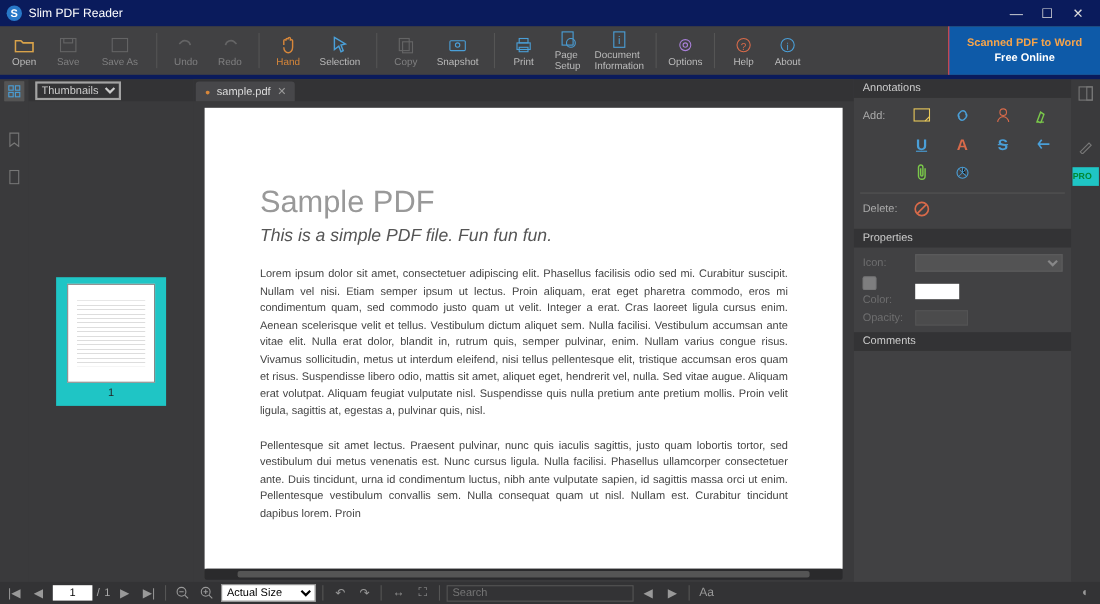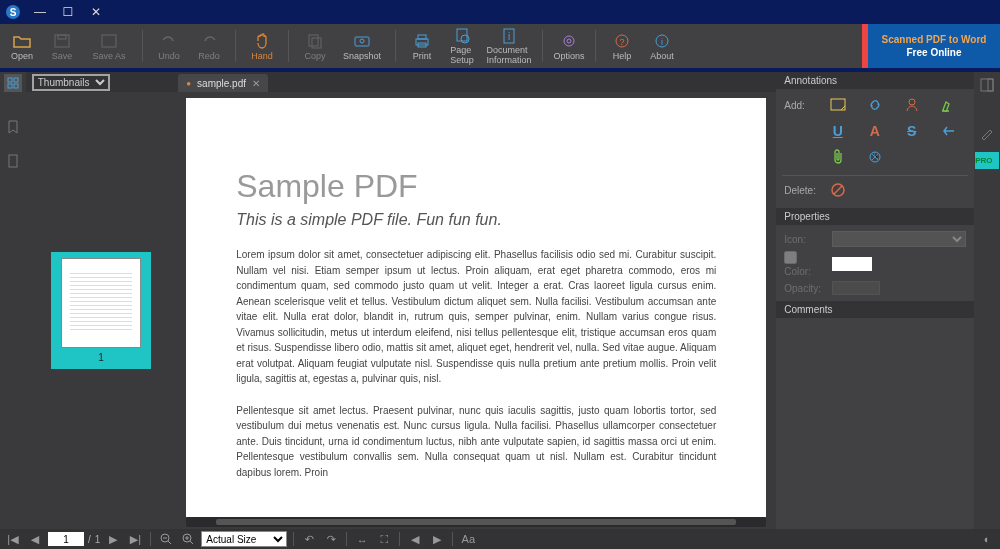--- a/index.html
+++ b/index.html
@@ -13,21 +13,21 @@
 .ribbon { height: 48px; background: #414143; display: flex; align-items: stretch; border-bottom: 4px solid #0a1b5c; position: relative; }
 .ribbon-group { display: flex; align-items: center; padding: 0 2px; }
 .ribbon-sep { width: 1px; background: #555; margin: 6px 4px; }
 .rbtn { display: flex; flex-direction: column; align-items: center; justify-content: center; width: 40px; height: 100%; font-size: 9px; color: #bbb; cursor: pointer; }
 .rbtn.wide { width: 54px; }
 .rbtn .ic { height: 20px; display:flex; align-items:center; justify-content:center; font-size:16px; }
 .rbtn.disabled { opacity: .5; }
 .rbtn.active { color: #d8873a; }
 .rbtn.active .ic svg * { stroke:#d8873a; }
 
-.promo { position: absolute; right: 0; top: 0; height: 44px; width: 138px; background: #0e5aa8; color: #fff; display:flex; flex-direction:column; align-items:center; justify-content:center; font-size:10px; border-left: 6px solid #ef4444;}
+.promo { position: absolute; right: 0; top: 0; height: 44px; width: 138px; background: #0e5aa8; color: #fff; display:flex; flex-direction:column; align-items:center; justify-content:center; font-size:10px; border-left: 1px solid #ef4444;}
 .promo .l1{ color:#f6a44a; font-weight:bold; font-size:10px;}
 .promo .l2{ color:#fff; font-weight:bold; margin-top:2px;}
 
 .workspace { display: flex; height: 457px; background:#3a3a3c;}
 
 .leftstrip { width: 26px; background:#3a3a3c; display:flex; flex-direction:column; align-items:center; padding-top:2px; gap:8px;}
 .leftstrip .lbtn{ width:18px; height:18px; border:1px solid #555; cursor:pointer; display:flex; align-items:center; justify-content:center; font-size:10px; color:#888;}
 .leftstrip .lbtn.active{ background:#555;}
 
 .thumbcol { width: 152px; background:#3a3a3c; display:flex; flex-direction:column;}
@@ -39,21 +39,21 @@
 .thumbimg::after{content:""; position:absolute; left:8px; right:8px; top:14px; height:60px; background:repeating-linear-gradient(#ddd 0 1px, transparent 1px 4px);}
 .thumb .pn{ font-size:10px; color:#222;}
 
 .maincol { flex:1; background:#3a3a3c; display:flex; flex-direction:column; position:relative;}
 .tabs{ height:20px; background:#333335; display:flex; align-items:flex-end; padding-left:2px;}
 .tab{ background:#47474a; height:18px; display:flex; align-items:center; padding:0 8px; font-size:10px; color:#ddd; border-radius:3px 3px 0 0; gap:6px;}
 .tab .tx{ color:#999; cursor:pointer; font-size:10px;}
 .tab .bul{ color:#d8873a; font-size:8px;}
 .pageview{ flex:1; overflow:hidden; display:flex; justify-content:center; padding:6px 10px 0;}
 .page{ width: 580px; background:#fff; color:#444; padding: 70px 50px 0; font-family: Arial, sans-serif; overflow:hidden; height:430px;}
-.page h1{ font-size:32px; font-weight:300; color:#999; margin-bottom:6px; font-family: Arial, sans-serif;}
+.page h1{ font-size:28px; font-weight:300; color:#999; margin-bottom:6px; font-family: Arial, sans-serif;}
 .page h2{ font-size:16px; font-style:italic; font-weight:normal; color:#555; margin-bottom:18px;}
 .page p{ font-size:10px; line-height:1.55; color:#444; text-align:justify; margin-bottom:16px;}
 .hscroll{ height:10px; background:#2a2a2c; margin: 0 10px 2px; border-radius:2px; position:relative;}
 .hscroll::after{content:""; position:absolute; left:30px; right:30px; top:2px; bottom:2px; background:#555; border-radius:2px;}
 
 .rightpanel{ width:200px; background:#414143; display:flex; flex-direction:column; font-size:10px;}
 .rphead{ background:#333335; padding:3px 8px; color:#ccc; font-size:10px;}
 .anngrid{ display:grid; grid-template-columns: 34px repeat(4, 1fr); gap: 6px 2px; padding: 6px 8px 8px; align-items:center;}
 .anngrid .lbl{ color:#aaa; font-size:10px;}
 .annbtn{ height:20px; display:flex; align-items:center; justify-content:center; cursor:pointer; font-size:14px;}
@@ -78,20 +78,21 @@
 .sbsep{ width:1px; height:14px; background:#555; margin:0 2px;}
 .spacer{flex:1;}
 
 svg{display:block;}
 </style>
 </head>
 <body>
 
 <div class="titlebar">
   <div class="app-icon">S</div>
+  <div class="title">Slim PDF Reader</div>
   <div class="winbtn">—</div>
   <div class="winbtn">☐</div>
   <div class="winbtn">✕</div>
 </div>
 
 <div class="ribbon">
   <div class="ribbon-group">
     <div class="rbtn">
         <span class="ic">
           <svg width="18" height="14">
@@ -139,20 +140,28 @@
   </div>
   <div class="ribbon-sep"></div>
   <div class="ribbon-group">
     <div class="rbtn active">
         <span class="ic">
           <svg width="16" height="18">
             <path d="M4 9V5a1 1 0 0 1 2 0V4a1 1 0 0 1 2 0V3a1 1 0 0 1 2 0v2a1 1 0 0 1 2 0v6c0 3-2 5-4 5s-4-2-4-5" fill="none" stroke="#d8873a" stroke-width="1.3"></path>
           </svg>
         </span>
         <span>Hand</span>
+      </div>
+    <div class="rbtn wide">
+        <span class="ic">
+          <svg width="16" height="18">
+            <path d="M3 2l10 6-4 1 2 5-2 1-2-5-4 3z" fill="none" stroke="#4a9fd8" stroke-width="1.3"></path>
+          </svg>
+        </span>
+        <span>Selection</span>
       </div>
   </div>
   <div class="ribbon-sep"></div>
   <div class="ribbon-group">
     <div class="rbtn disabled">
         <span class="ic">
           <svg width="16" height="16">
             <rect x="2" y="2" width="9" height="11" fill="none" stroke="#888"></rect>
             <rect x="5" y="5" width="9" height="10" fill="none" stroke="#888"></rect>
           </svg>
@@ -396,19 +405,20 @@
       </svg>
     </div>
   <select class="zoomsel"><option>Actual Size</option></select>
   <div class="sbsep"></div>
   <div class="sbtn">↶</div>
   <div class="sbtn">↷</div>
   <div class="sbsep"></div>
   <div class="sbtn">↔</div>
   <div class="sbtn">⛶</div>
   <div class="sbsep"></div>
+  <input class="searchbox" placeholder="Search" style="">
   <div class="sbtn">◀</div>
   <div class="sbtn">▶</div>
   <div class="sbsep"></div>
   <div class="sbtn">Aa</div>
   <div class="spacer"></div>
   <div class="sbtn">◐</div>
 </div>
 
 </body></html>

